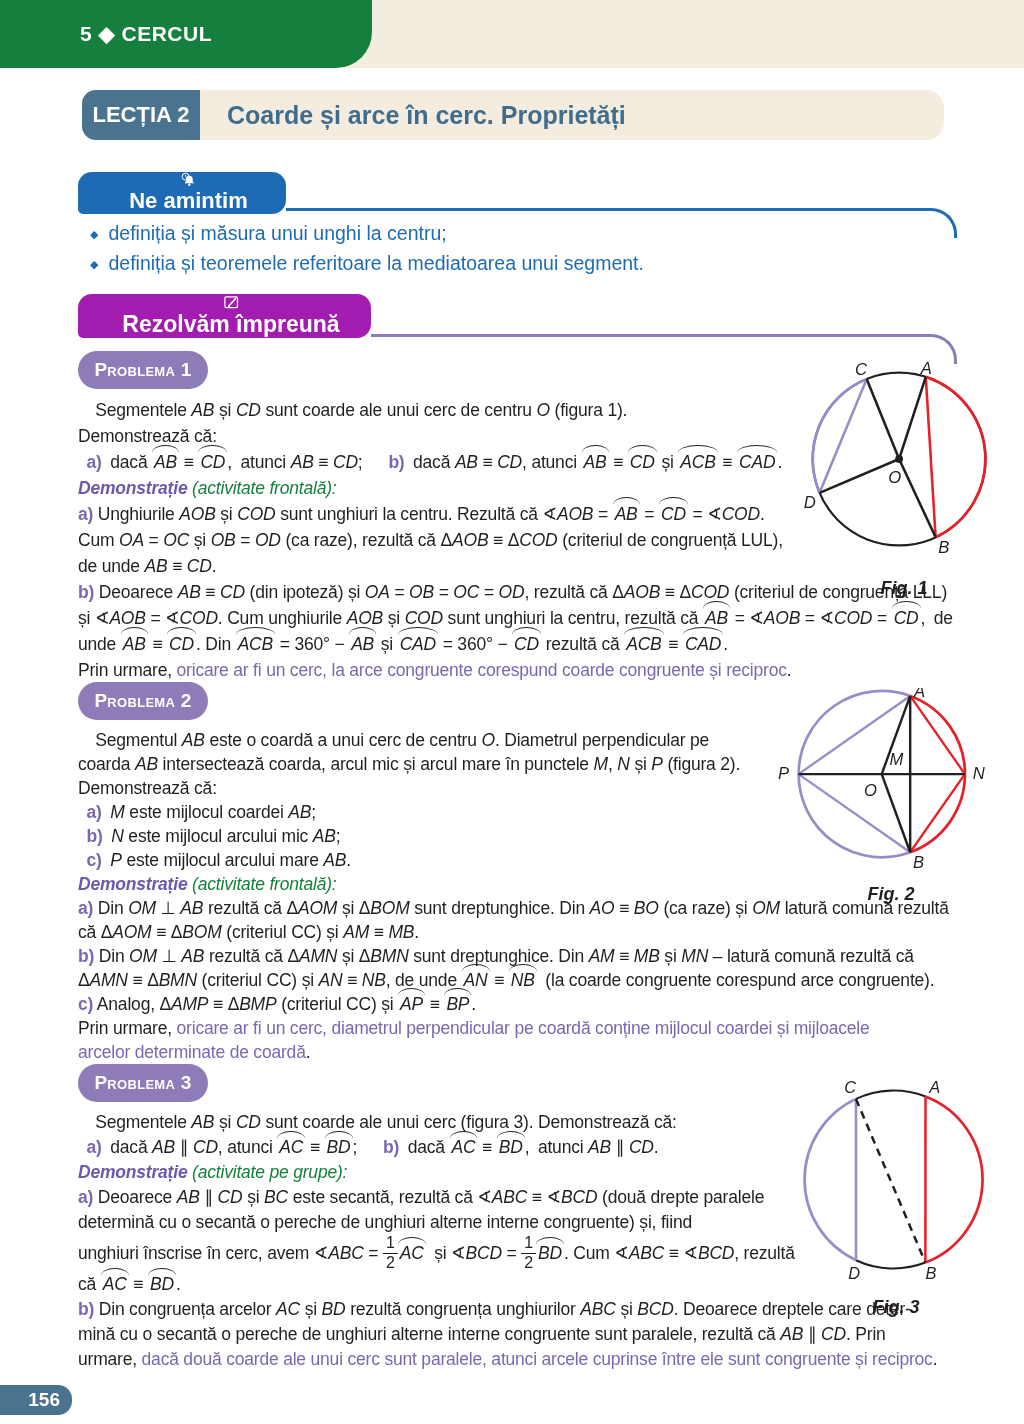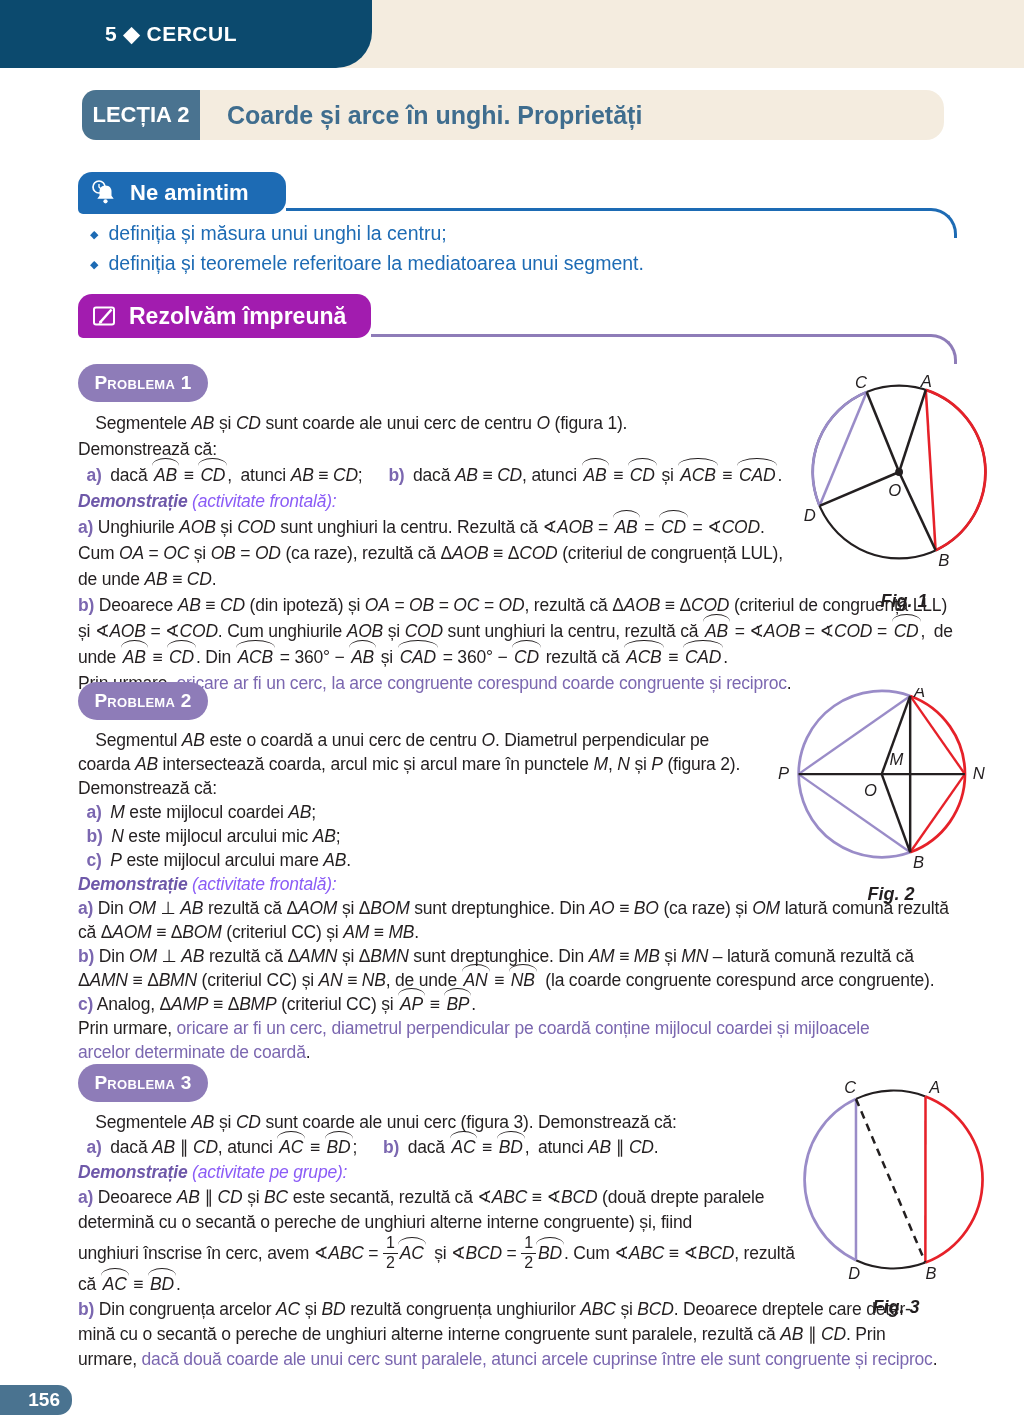--- a/index.html
+++ b/index.html
@@ -1,57 +1,57 @@
 <!DOCTYPE html>
 <html><head>
 <meta charset="utf-8">
 <style>
   html,body{margin:0;padding:0;background:#fff;}
   .page{position:relative;width:1024px;height:1424px;background:#fff;overflow:hidden;
         font-family:"Liberation Sans",sans-serif;color:#231f20;}
 
   
   .top-cream{position:absolute;top:0;left:340px;right:0;height:68px;background:#f4ecdf;border-top-left-radius:22px;}
-  .chapter-tab{position:absolute;top:0;left:0;width:372px;height:68px;background:#0c4a6e;
-               border-radius:0 0 36px 0;display:flex;align-items:center;padding-left:105px;box-sizing:border-box;}
+  .chapter-tab{position:absolute;top:0;left:0;width:372px;height:68px;background:#15803d;
+               border-radius:0 0 36px 0;display:flex;align-items:center;padding-left:80px;box-sizing:border-box;}
   .chapter-tab span{color:#fff;font-weight:bold;font-size:21px;letter-spacing:.5px;}
 
   
   .lesson-bar{position:absolute;top:90px;left:82px;width:862px;height:50px;background:#f4ecdf;border-radius:14px 18px 18px 14px;}
   .lesson-badge{position:absolute;left:0;top:0;width:118px;height:50px;background:#4a7390;border-radius:14px 0 0 14px;
                 display:flex;align-items:center;justify-content:center;color:#fff;font-weight:bold;font-size:22px;}
   .lesson-title{position:absolute;left:145px;top:0;height:50px;display:flex;align-items:center;
                 color:#3f6d8e;font-weight:bold;font-size:25px;}
 
   
-  .sec-box{position:absolute;display:flex;align-items:center;gap:11px;padding-left:13px;box-sizing:border-box;
-           color:#fff;font-weight:bold;border-radius:14px 14px 14px 5px;}
+  .sec-box{position:absolute;display:flex;align-items:center;padding-left:13px;box-sizing:border-box;
+           color:#fff;font-weight:bold;border-radius:14px 14px 14px 5px;flex-direction:column;}
   .remember-box{top:172px;left:78px;width:208px;height:42px;background:#1d6bb4;font-size:22px;}
   .solve-box{top:294px;left:78px;width:293px;height:44px;background:#a21caf;font-size:23px;}
   .rule{position:absolute;height:27px;border-top:3px solid;border-right:3px solid;border-top-right-radius:26px;}
   .remember-rule{top:208px;left:286px;width:668px;border-color:#1d6bb4;}
   .solve-rule{top:334px;left:371px;width:583px;border-color:#8e7cb8;}
 
   .remember-list{position:absolute;top:220px;left:90px;width:870px;color:#1d6bb4;font-size:19.5px;line-height:27px;}
   .bullet-row{display:flex;align-items:baseline;gap:10px;}
   .bullet-row .dia{font-size:11px;transform:translateY(-2px);}
 
   
   .problem{position:absolute;left:78px;width:908px;}
-  .p1{top:364px;} .p2{top:682px;} .p3{top:1064px;}
+  .p1{top:351px;} .p2{top:682px;} .p3{top:1064px;}
   .badge{width:130px;height:38px;background:#8e7cb8;border-radius:19px;color:#fff;display:flex;align-items:center;
          justify-content:center;font-weight:bold;font-size:19px;font-variant:small-caps;letter-spacing:.3px;}
   .lines{margin-top:8px;font-size:17.5px;letter-spacing:-0.2px;}
   .p1 .lines{line-height:26px;} .p2 .lines{line-height:24px;} .p3 .lines{line-height:25px;}
   .tline{white-space:nowrap;}
   .tline i{font-style:italic;}
   .mk{color:#7b67b0;font-weight:bold;}
   .dem{color:#6e58a9;font-weight:bold;font-style:italic;margin-top:46px;}
   .vio{color:#7b67b0;}
-  .vio-i{color:#8b5cf6;font-style:italic;}
+  .vio-i{color:#15803d;font-style:italic;}
   .arc{font-style:italic;position:relative;display:inline-block;padding:0 2px;}
   .arc::before{content:"";position:absolute;left:0;right:0;top:-4px;height:7px;
                border-top:1.8px solid currentColor;border-radius:100% 100% 0 0 / 200% 200% 0 0;}
   .frac{display:inline-block;vertical-align:-0.55em;text-align:center;font-size:16px;line-height:1.05;font-style:normal;}
   .frac .num{display:block;border-bottom:1.5px solid #231f20;padding:0 3px 1px;}
   .frac .den{display:block;padding-top:1px;}
 
   
   .fig{position:absolute;text-align:center;}
   .fig1{top:8px;right:-26px;width:216px;}
@@ -70,21 +70,21 @@
 
 <div class="page">
 
   <div class="top-cream"></div>
   <div class="chapter-tab">
     <span>5 ◆ CERCUL</span>
   </div>
 
   <div class="lesson-bar">
     <div class="lesson-badge">LECȚIA 2</div>
-    <div class="lesson-title">Coarde și arce în unghi. Proprietăți</div>
+    <div class="lesson-title">Coarde și arce în cerc. Proprietăți</div>
   </div>
 
   <div class="sec-box remember-box">
     <svg width="28" height="28" viewBox="0 0 28 28">
       <circle cx="8" cy="8" r="6" fill="none" stroke="#fff" stroke-width="1.7"></circle>
       <path d="M8 5v3l2 2" fill="none" stroke="#fff" stroke-width="1.4"></path>
       <path d="M14.5 6.5c-4 0-6 2.8-6 6v4.2l-2.2 3h16.4l-2.2-3v-4.2c0-3.2-2-6-6-6z" fill="#fff"></path>
       <circle cx="14.5" cy="22.3" r="2.1" fill="#fff"></circle>
     </svg>
     <span>Ne amintim</span>

